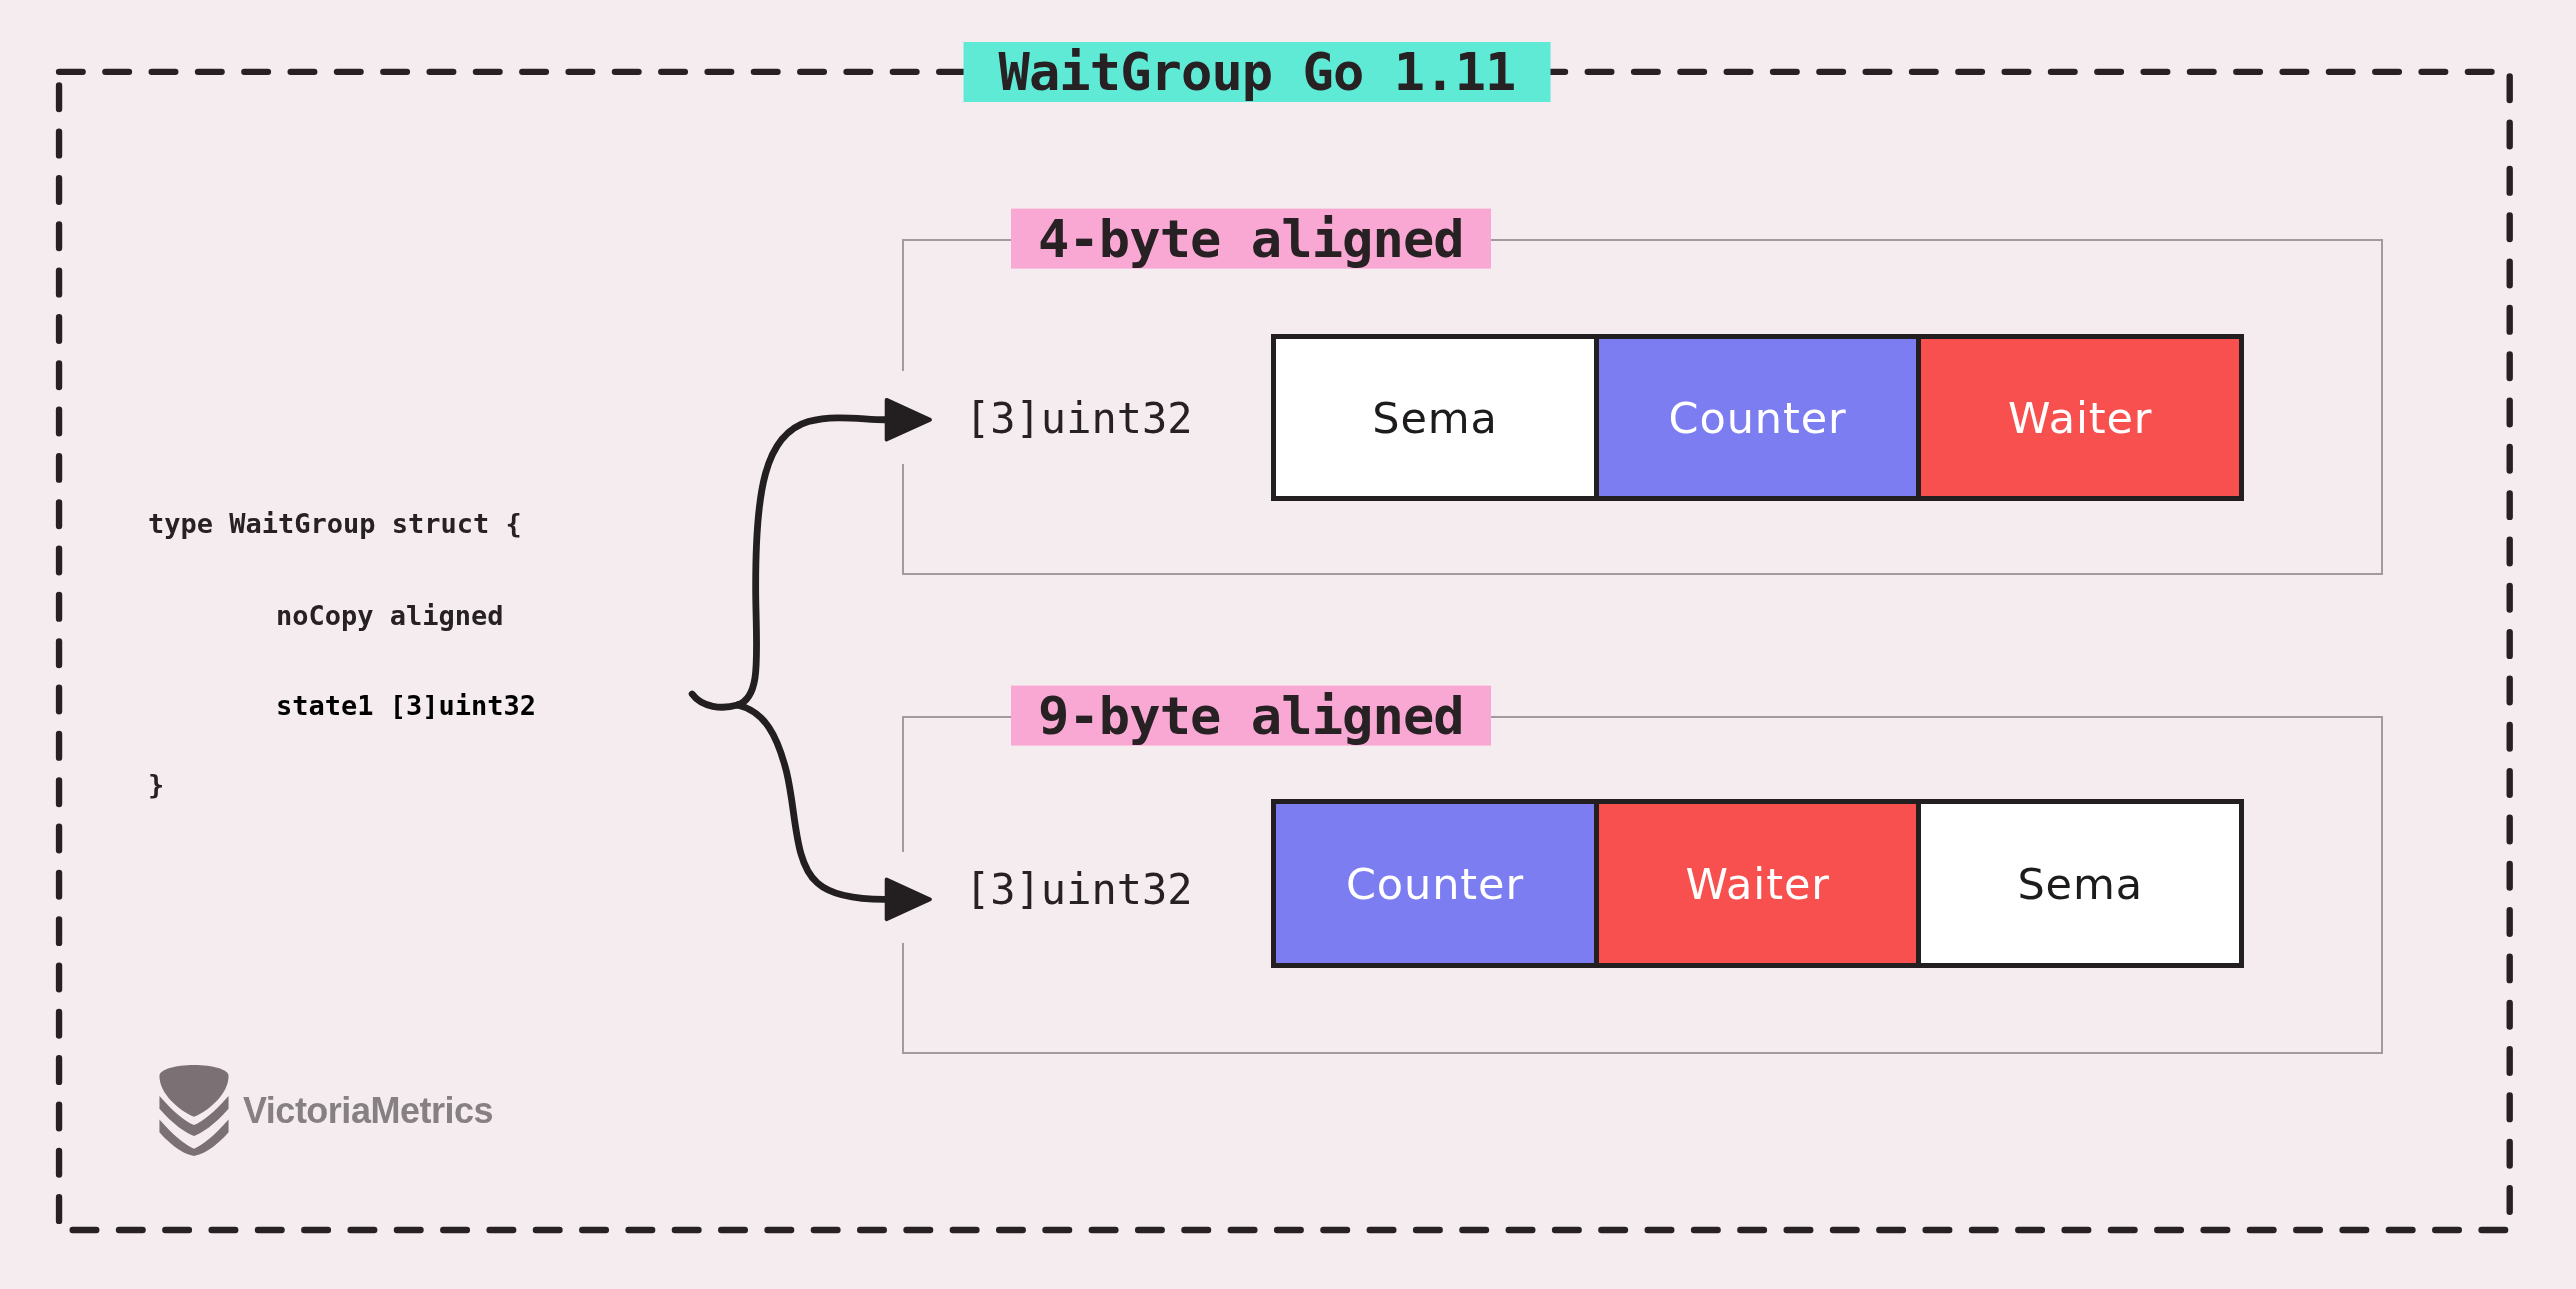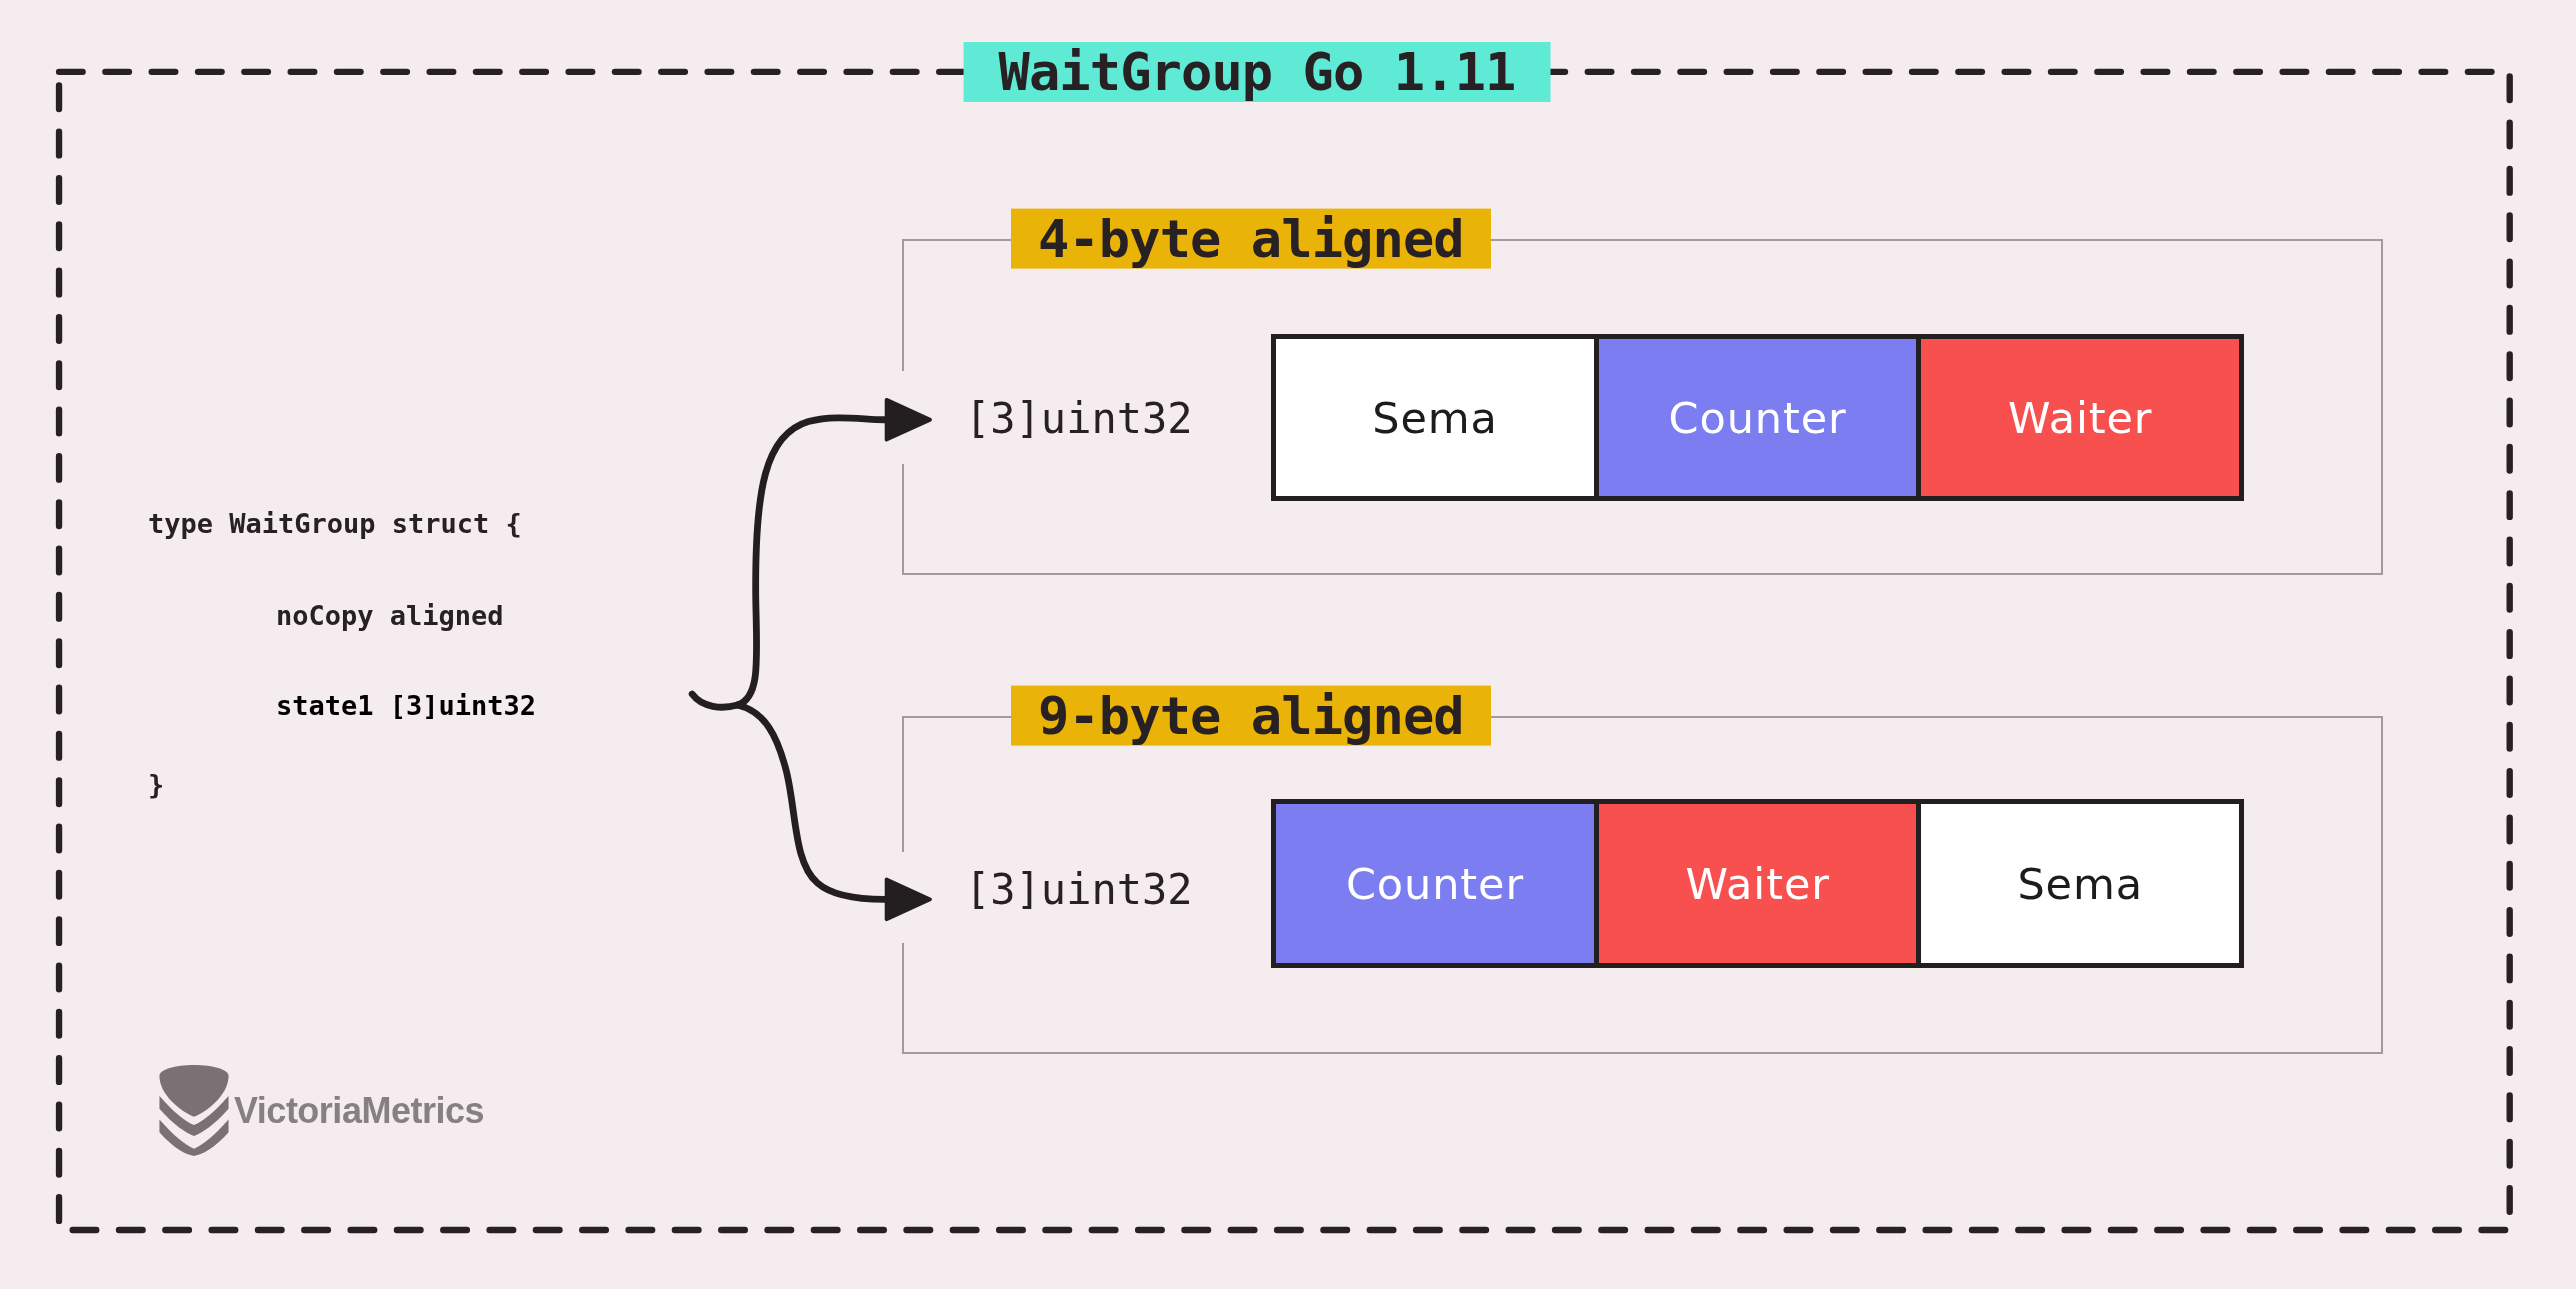--- a/index.html
+++ b/index.html
@@ -23,21 +23,21 @@
   .code-line{font-size:27px;font-weight:bold;line-height:54px;white-space:pre;z-index:2;}
   .code-hl{}
 
   
   .group-box{
     border:2.7px solid #a39a9e;
     z-index:1;
   }
   .group-legend{
     position:absolute;left:107px;top:0;transform:translateY(-54%);
-    background:#eab308;padding:0 27px;
+    background:#f9a8d4;padding:0 27px;
     font-size:52px;font-weight:bold;white-space:nowrap;
     letter-spacing:-0.9px;
   }
 
   .array-label{font-size:42px;font-weight:normal;line-height:54px;z-index:2;white-space:nowrap;}
 
   .cells{display:flex;z-index:2;}
   .cell{
     box-sizing:border-box;
     width:328px;
@@ -54,21 +54,21 @@
   .border-gap-patch{width:14.5px;background:#f5ecef;z-index:2;}
 
   
   .deco{left:0;top:0;z-index:3;pointer-events:none;}
 
   
   .brand{left:154px;top:1065px;display:flex;align-items:center;z-index:2;}
   .brand-name{
     font-family:"Liberation Sans",sans-serif;
     font-weight:bold;font-size:36px;color:#878083;
-    letter-spacing:-0.5px;
+    margin-left:9px;letter-spacing:-0.5px;
   }
 </style>
 </head>
 <body>
 
 <div class="abs">
   <div class="abs code-line" style="left:148px;top:497px">type WaitGroup struct {</div>
   <div class="abs code-line" style="left:276px;top:589px">noCopy aligned</div>
   <div class="abs code-line code-hl" style="left: 276px; top: 679px; color: #000000;">state1 [3]uint32</div>
   <div class="abs code-line" style="left:148px;top:758px">}</div>

